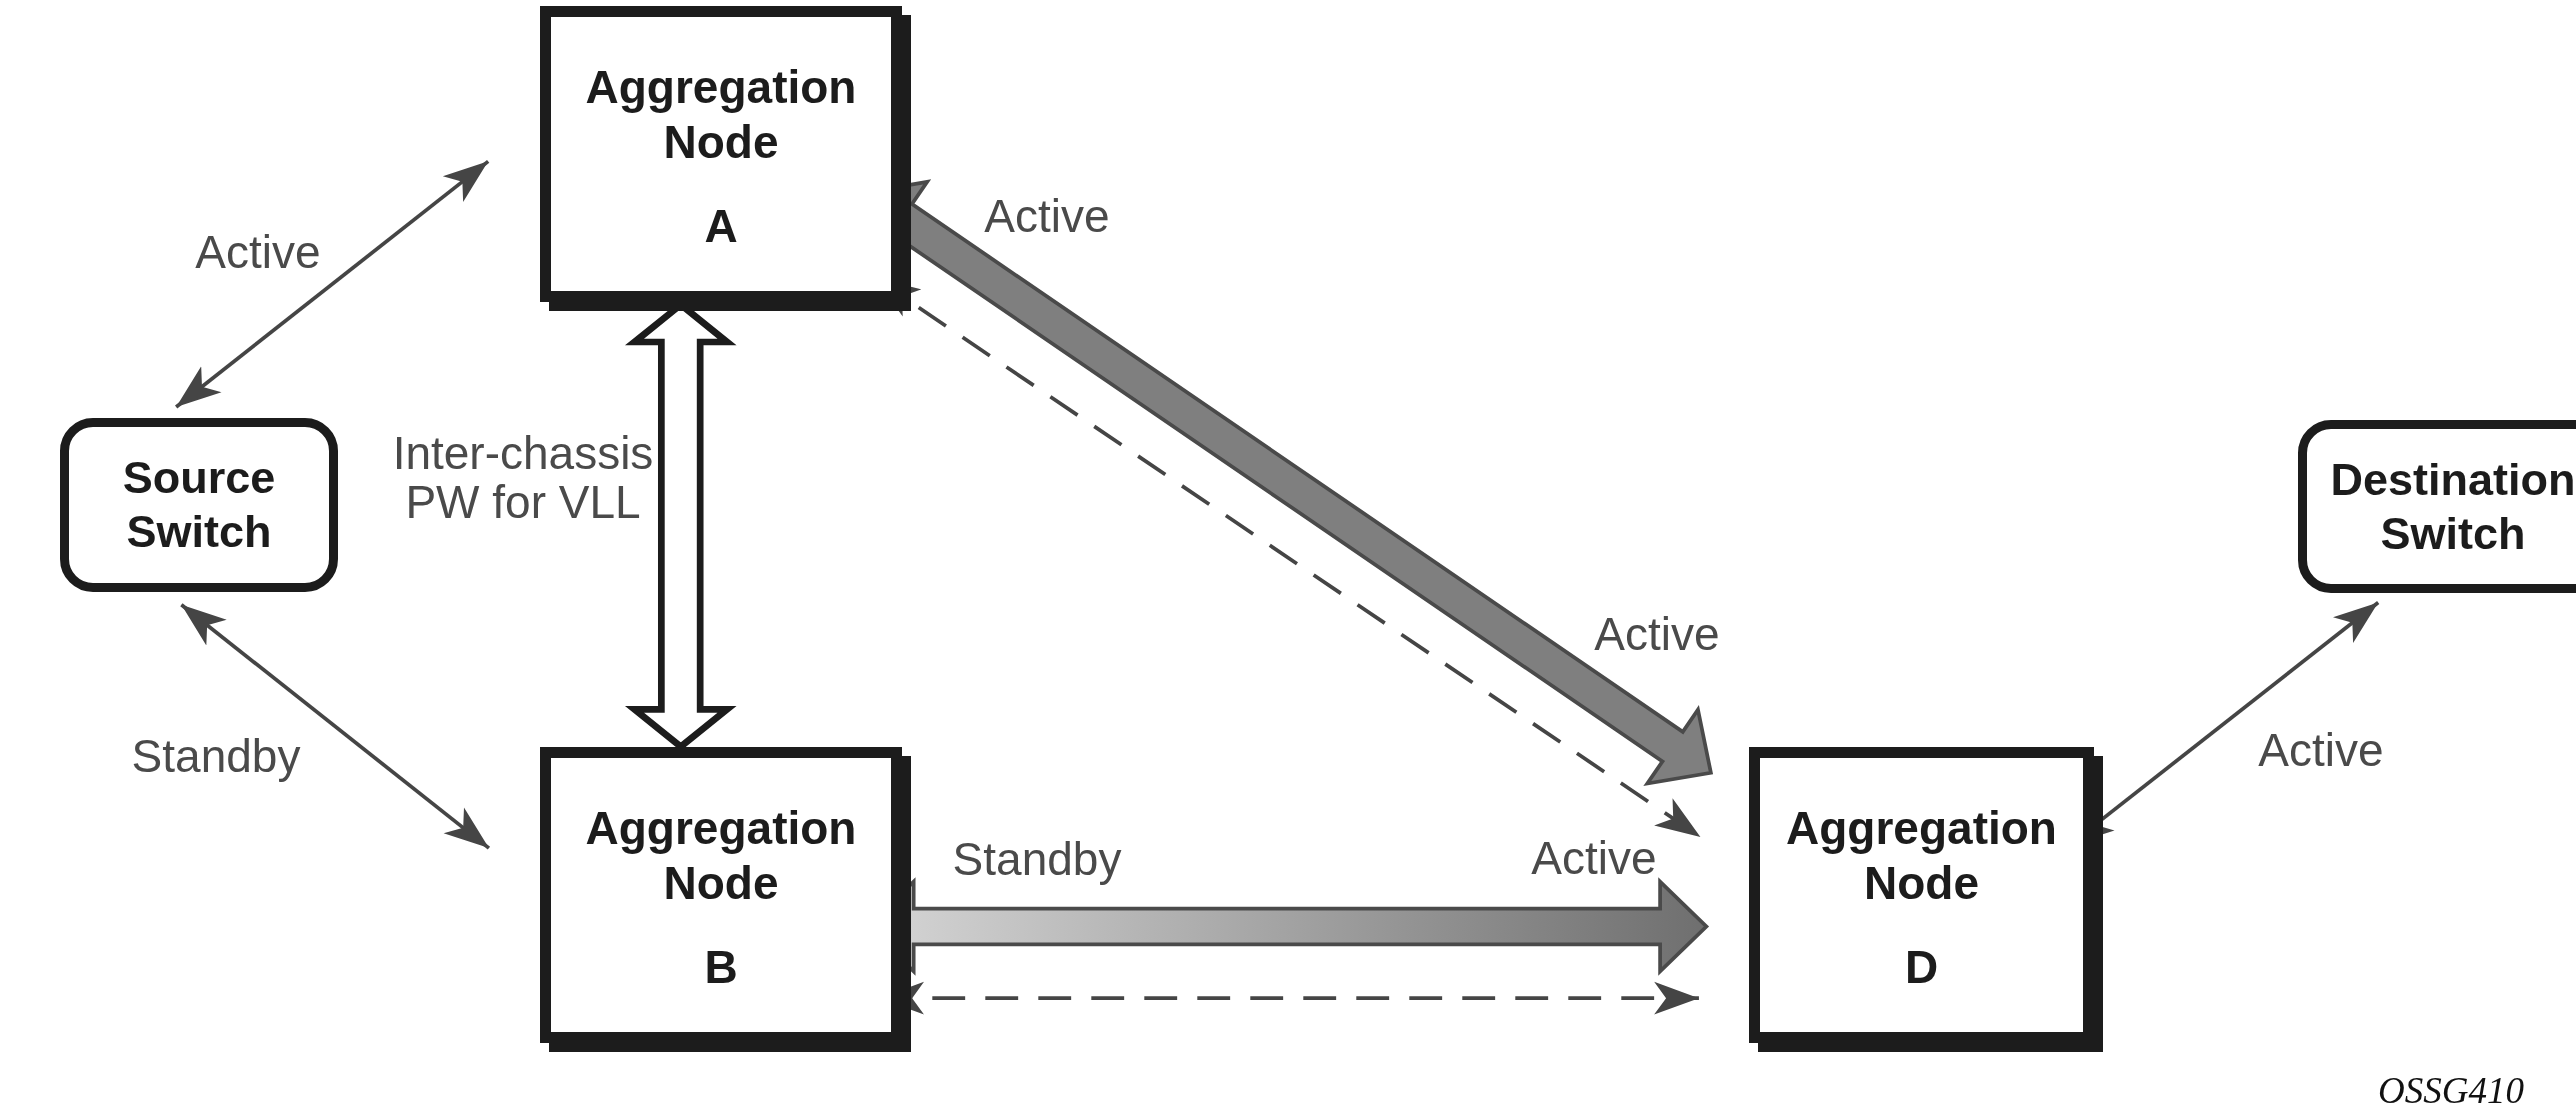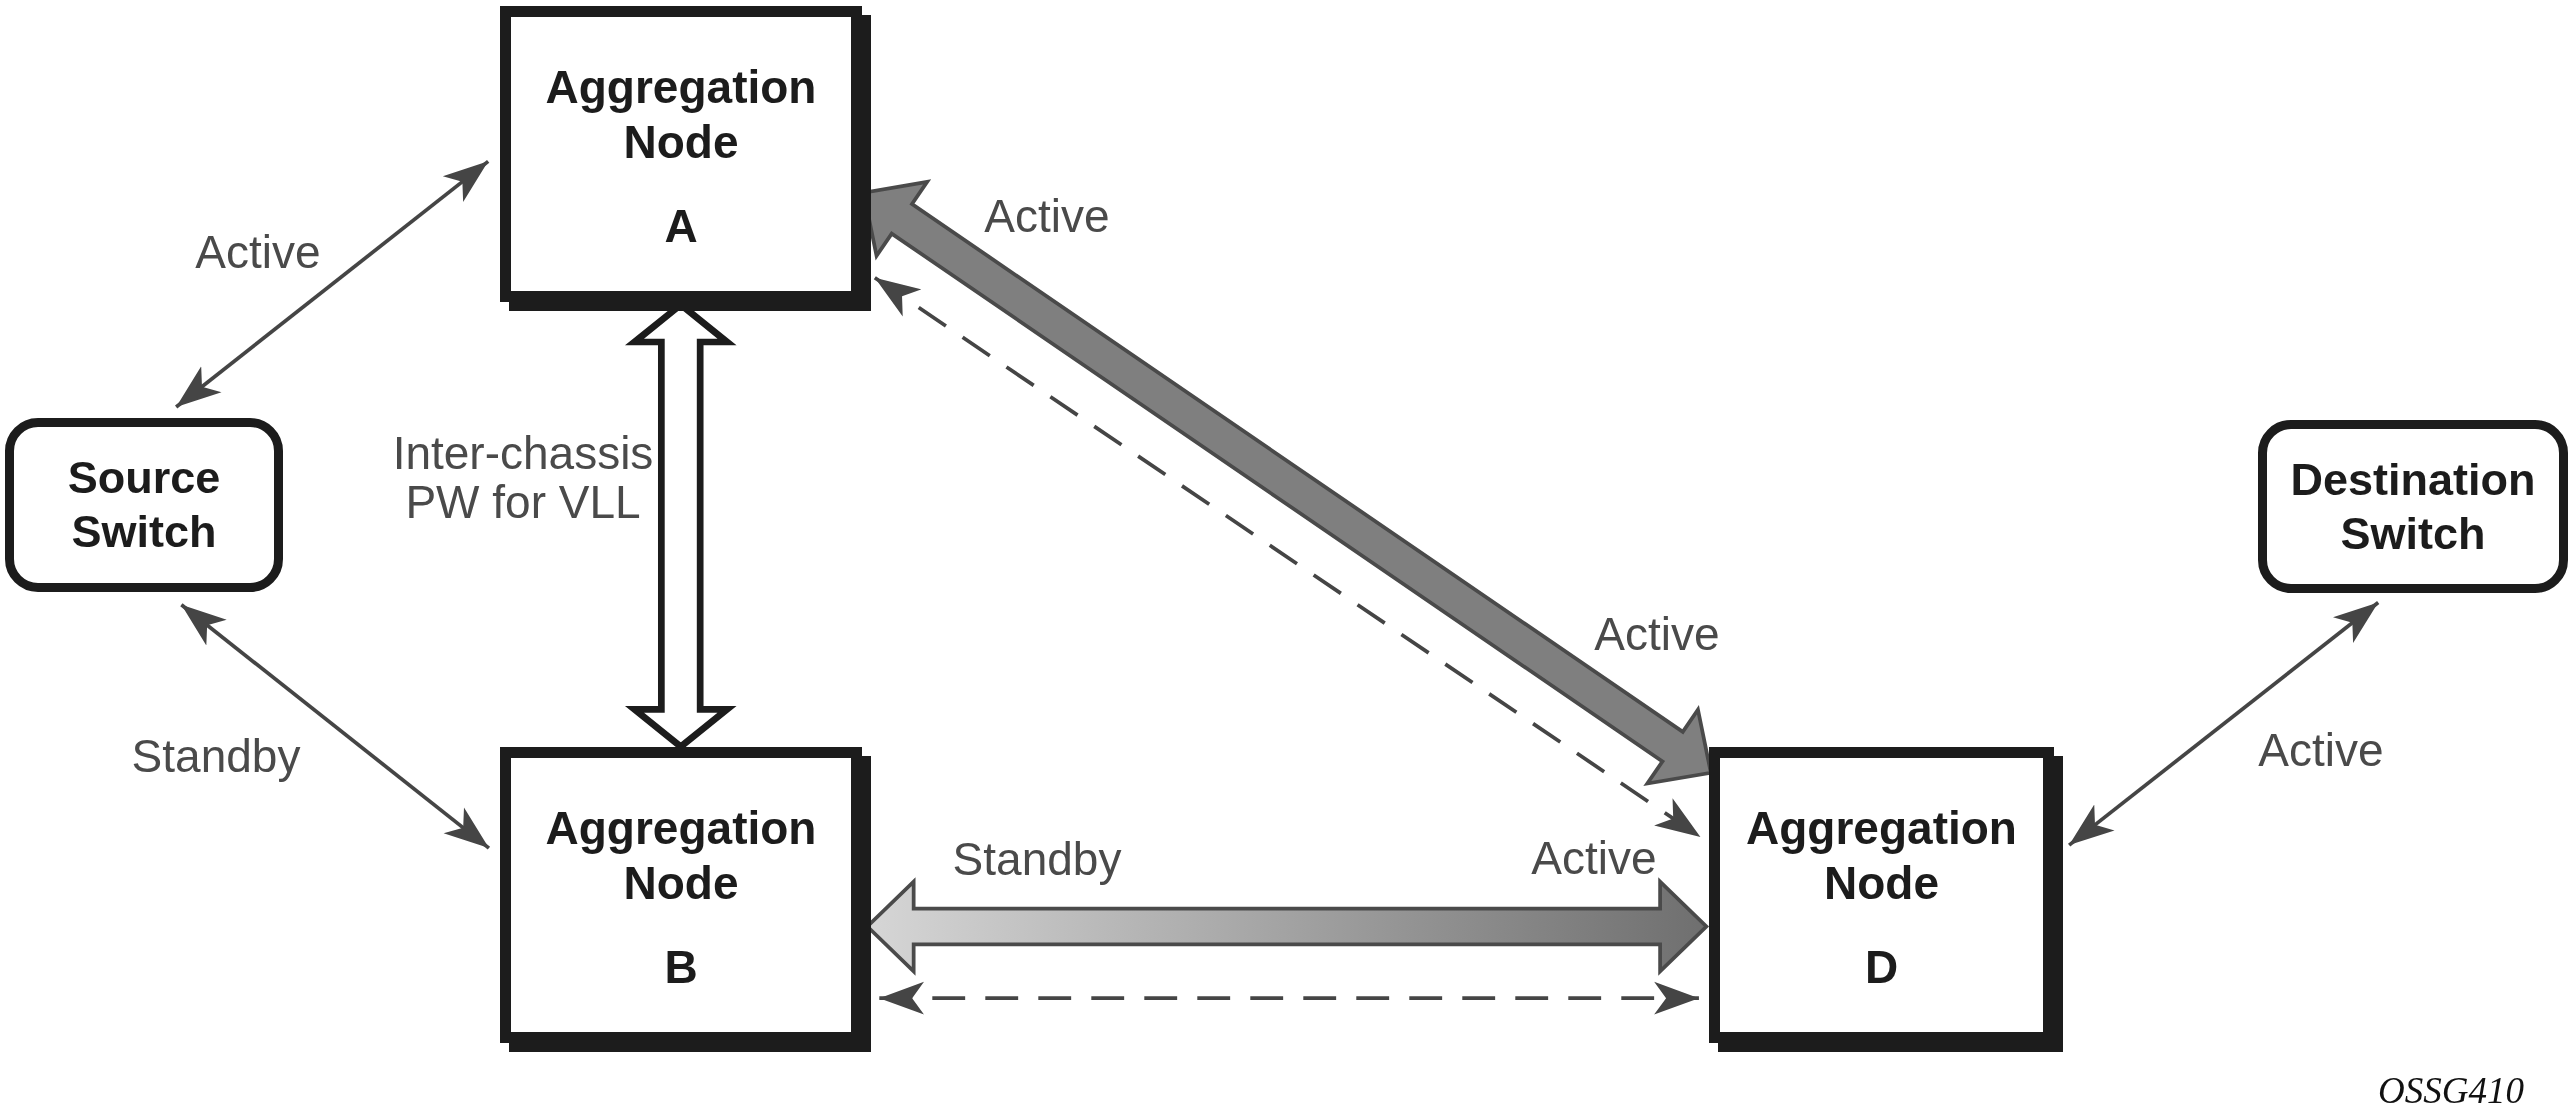--- a/index.html
+++ b/index.html
@@ -20,20 +20,21 @@
     position: absolute;
     box-sizing: border-box;
     background: #ffffff;
     border: 11.2px solid #1c1c1c;
     display: flex;
     flex-direction: column;
     align-items: center;
     justify-content: center;
     text-align: center;
     color: #1c1c1c;
+    margin-left: 40px;
   }
   .node {
     width: 362px;
     height: 296px;
     box-shadow: 9px 9px 0 #1c1c1c;
   }
   .switch {
     width: 278px;
     height: 174px;
     border-width: 9px;
@@ -85,21 +86,21 @@
     <line x1="1172" y1="372" x2="2278" y2="1121" stroke="#454545" stroke-width="5" stroke-dasharray="44 27" marker-start="url(#stealth)" marker-end="url(#stealth)"></line>
     <line x1="1178" y1="1337" x2="2276" y2="1337" stroke="#454545" stroke-width="5" stroke-dasharray="44 27" marker-start="url(#stealth)" marker-end="url(#stealth)"></line>
 
     <polygon points="1157,258 1174.3,342.5 1194.6,312.8 2227.2,1019.8 2206.9,1049.5 2292,1035 2274.7,950.5 2254.4,980.2 1221.8,273.2 1242.1,243.5" fill="#7f7f7f" stroke="#4a4a4a" stroke-width="5" stroke-linejoin="miter"></polygon>
 
     <polygon points="1162,1241 1224,1301 1224,1265 2224,1265 2224,1301 2286,1241 2224,1181 2224,1217 1224,1217 1224,1181" fill="url(#gradBD)" stroke="#4a4a4a" stroke-width="5" stroke-linejoin="miter"></polygon>
 
     <polygon points="912,408 974,458 938,458 938,950 974,950 912,1000 850,950 886,950 886,458 850,458" fill="#ffffff" stroke="#1c1c1c" stroke-width="9" stroke-linejoin="miter"></polygon>
   </svg>
 
-  <div class="box switch" style="left:5px; top:418px;align-items:center;">
+  <div class="box switch" style="left:20px; top:418px;align-items:center;">
     <div class="sline">Source</div>
     <div class="sline">Switch</div>
   </div>
 
   <div class="box node" style="left:500px; top:6px;">
     <div class="nline">Aggregation</div>
     <div class="nline">Node</div>
     <div class="nletter">A</div>
   </div>
 

